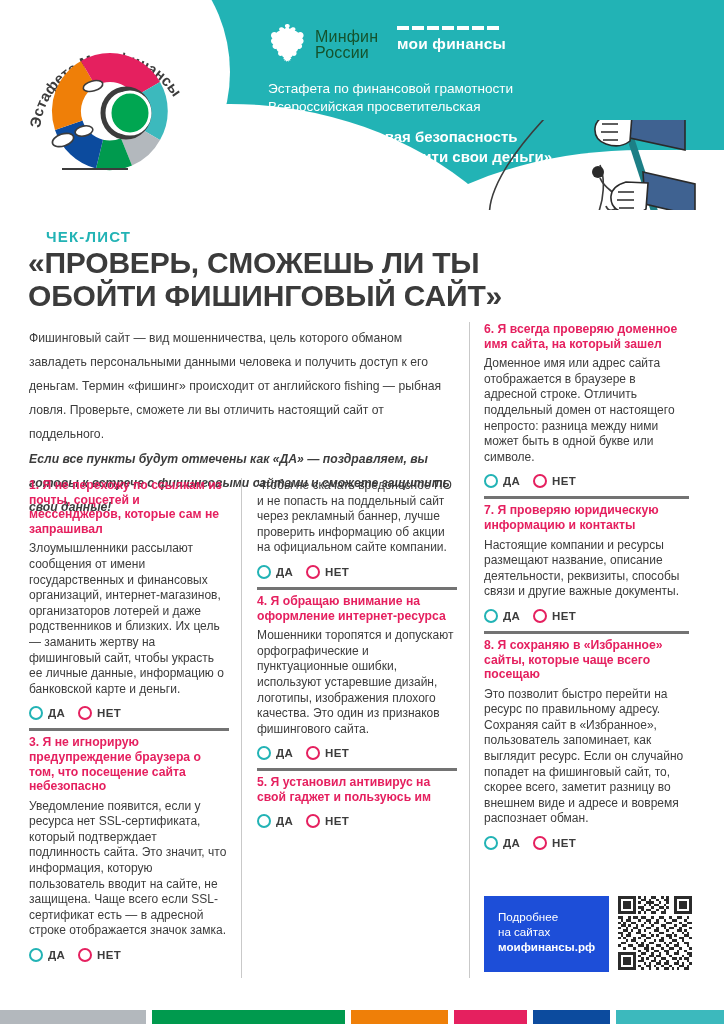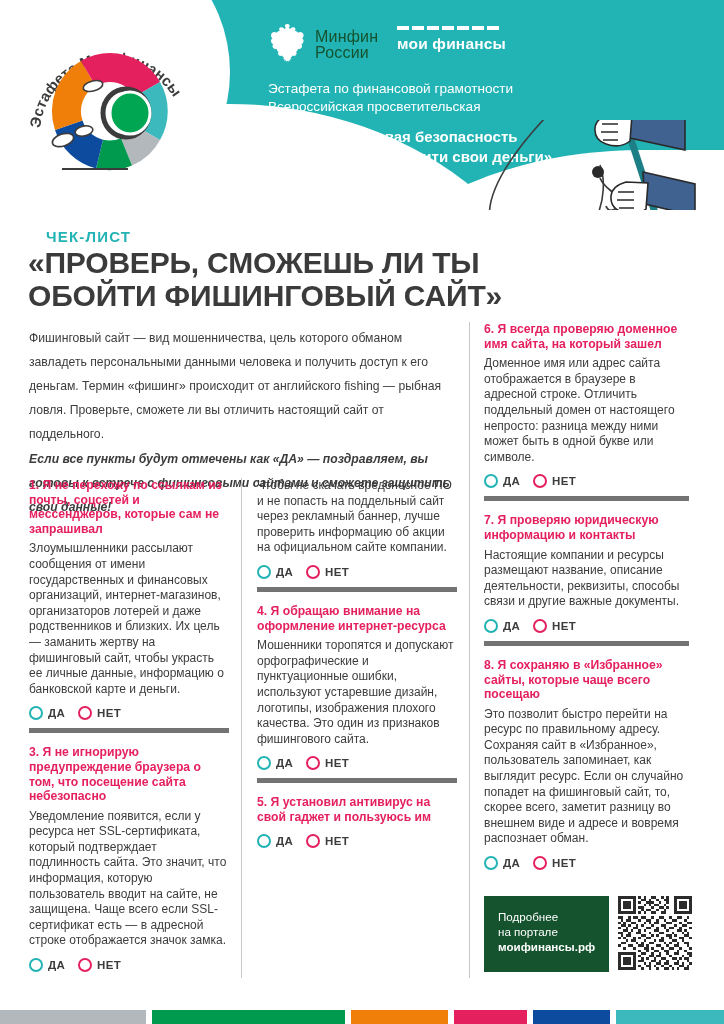--- a/index.html
+++ b/index.html
@@ -78,39 +78,39 @@
   .col{position:absolute;}
   .col1{left:29px;top:478px;width:200px;}
   .col2{left:257px;top:478px;width:200px;}
   .col3{left:484px;top:322px;width:205px;}
 
   .vline{position:absolute;width:1px;background:#c9c9c9;}
   .vline-1{left:241px;top:478px;height:500px;}
   .vline-2{left:469px;top:322px;height:656px;}
 
   .item{padding-bottom:8px;}
-  .item + .item{border-top:5px solid #737373;padding-top:12px;}
+  .item + .item{border-top:3px solid #737373;padding-top:4px;}
   .item-title{
     color:#e5205f;font-size:12.2px;font-weight:bold;line-height:14.6px;
     margin:0 0 5px 0;
   }
   .item-body{
     color:#3c3c3c;font-size:12px;line-height:15.6px;margin:0;
   }
   .answers{display:flex;align-items:center;gap:13px;margin-top:9px;}
   .ans{display:flex;align-items:center;gap:5px;}
   .ring{display:block;width:14px;height:14px;border-radius:50%;box-sizing:border-box;}
   .ring.yes{border:2px solid #22b3b5;}
   .ring.no{border:2px solid #e5205f;}
   .ans span{color:#3c3c3c;font-size:11.5px;font-weight:bold;letter-spacing:.3px;}
 
   
   .qr-block{position:absolute;left:484px;top:896px;width:210px;height:76px;display:flex;}
   .qr-cta{
-    width:125px;height:76px;background:#14532d;
+    width:125px;height:76px;background:#1d4ed8;
     color:#fff;font-size:11.6px;line-height:15px;
     padding:13px 0 0 14px;box-sizing:border-box;
   }
   .qr-cta b{font-weight:bold;}
   .qr-img{margin-left:9px;width:74px;height:74px;}
 
   
   .bottom-bar{position:absolute;left:0;top:1010px;width:724px;height:14px;display:flex;}
   .bottom-bar i{display:block;height:14px;}
   .bb-gap{background:#ffffff;width:6px;}
@@ -341,21 +341,21 @@
           <i class="ring no"></i>
           <span>НЕТ</span>
         </label>
       </div>
     </div>
   </div>
 
   <div class="qr-block">
     <div class="qr-cta">
       <div>Подробнее</div>
-      <div>на портале</div>
+      <div>на сайтах</div>
       <b>моифинансы.рф</b>
     </div>
     <svg class="qr-img" viewBox="0 0 29 29" shape-rendering="crispEdges">
       <rect width="29" height="29" fill="#ffffff"></rect>
       <g fill="#2b2b2b">
         <rect x="0" y="0" width="7" height="1"></rect>
           <rect x="0" y="6" width="7" height="1"></rect>
         <rect x="0" y="0" width="1" height="7"></rect>
           <rect x="6" y="0" width="1" height="7"></rect>
         <rect x="2" y="2" width="3" height="3"></rect>

